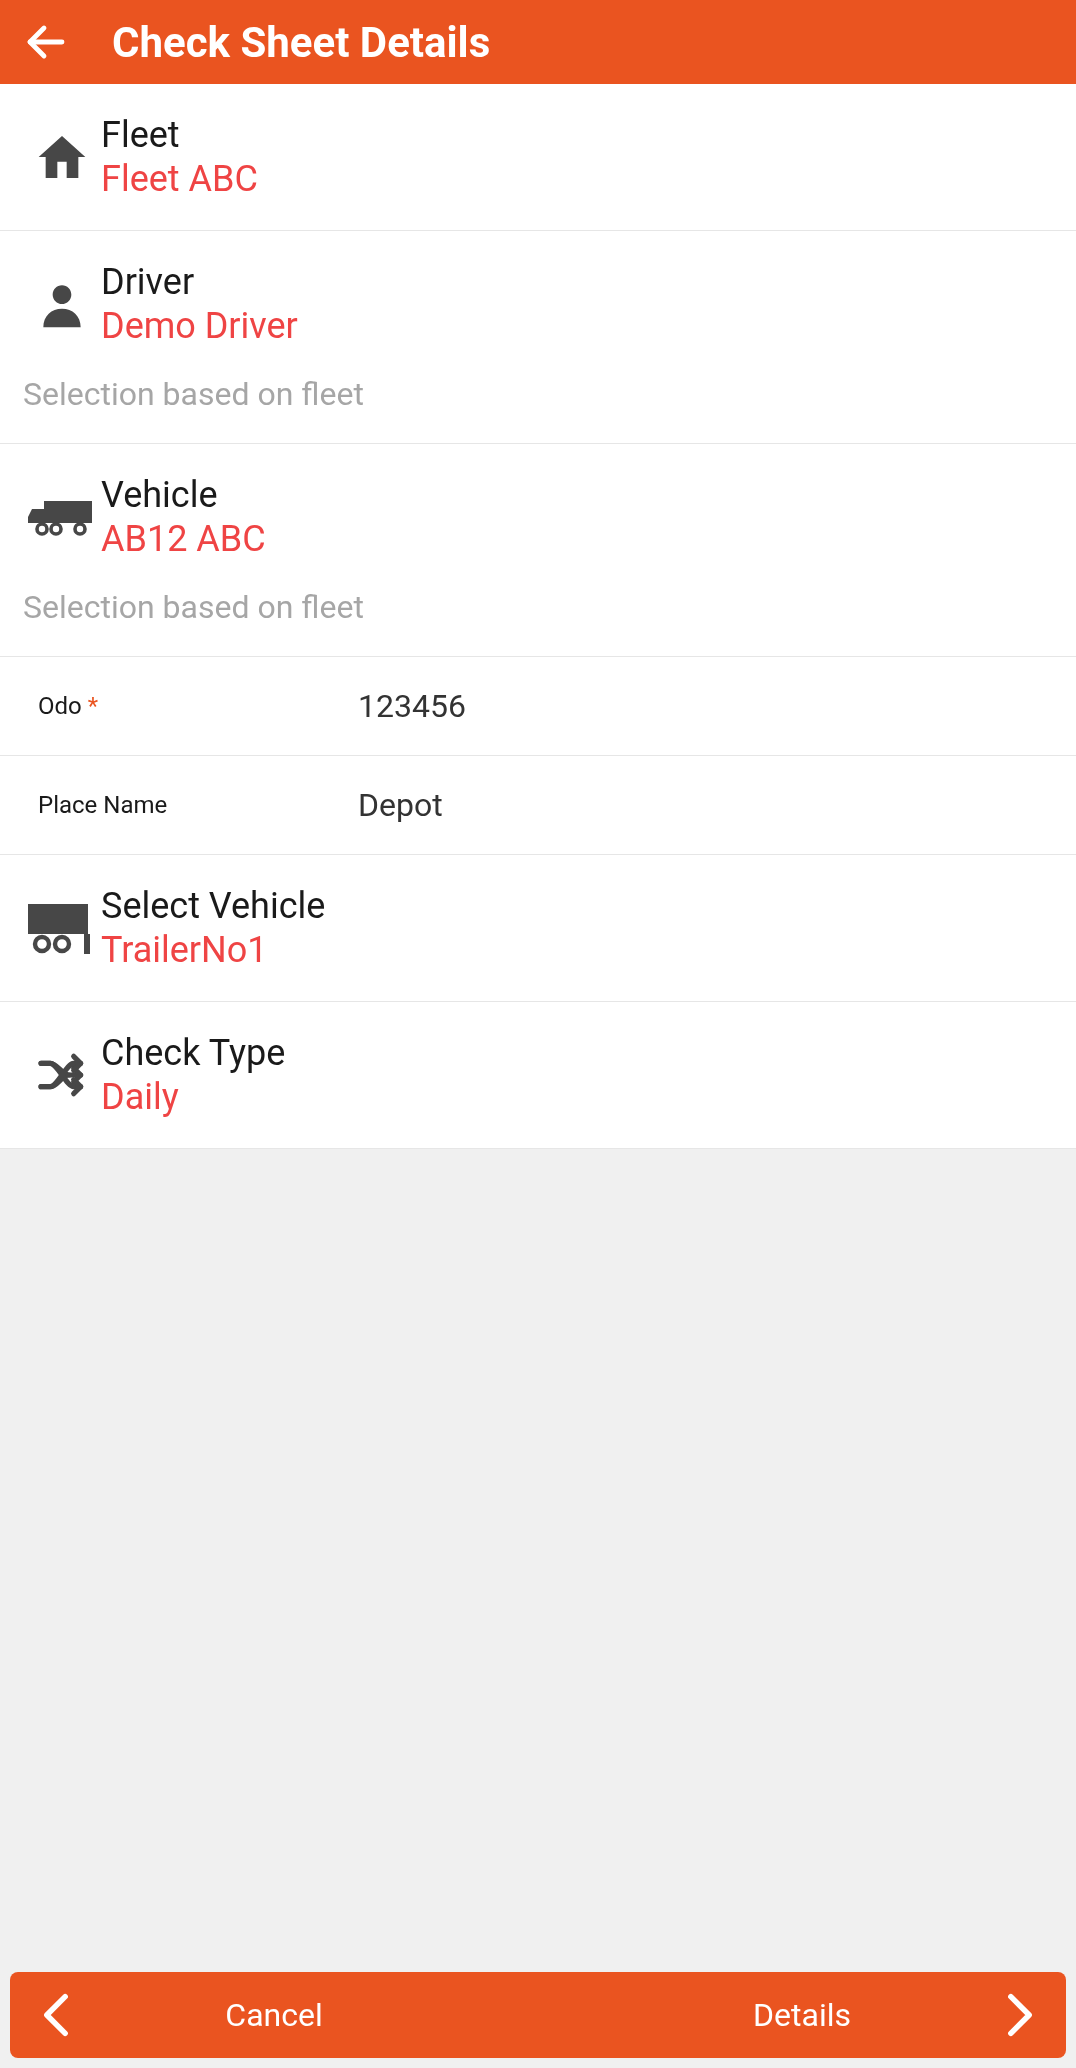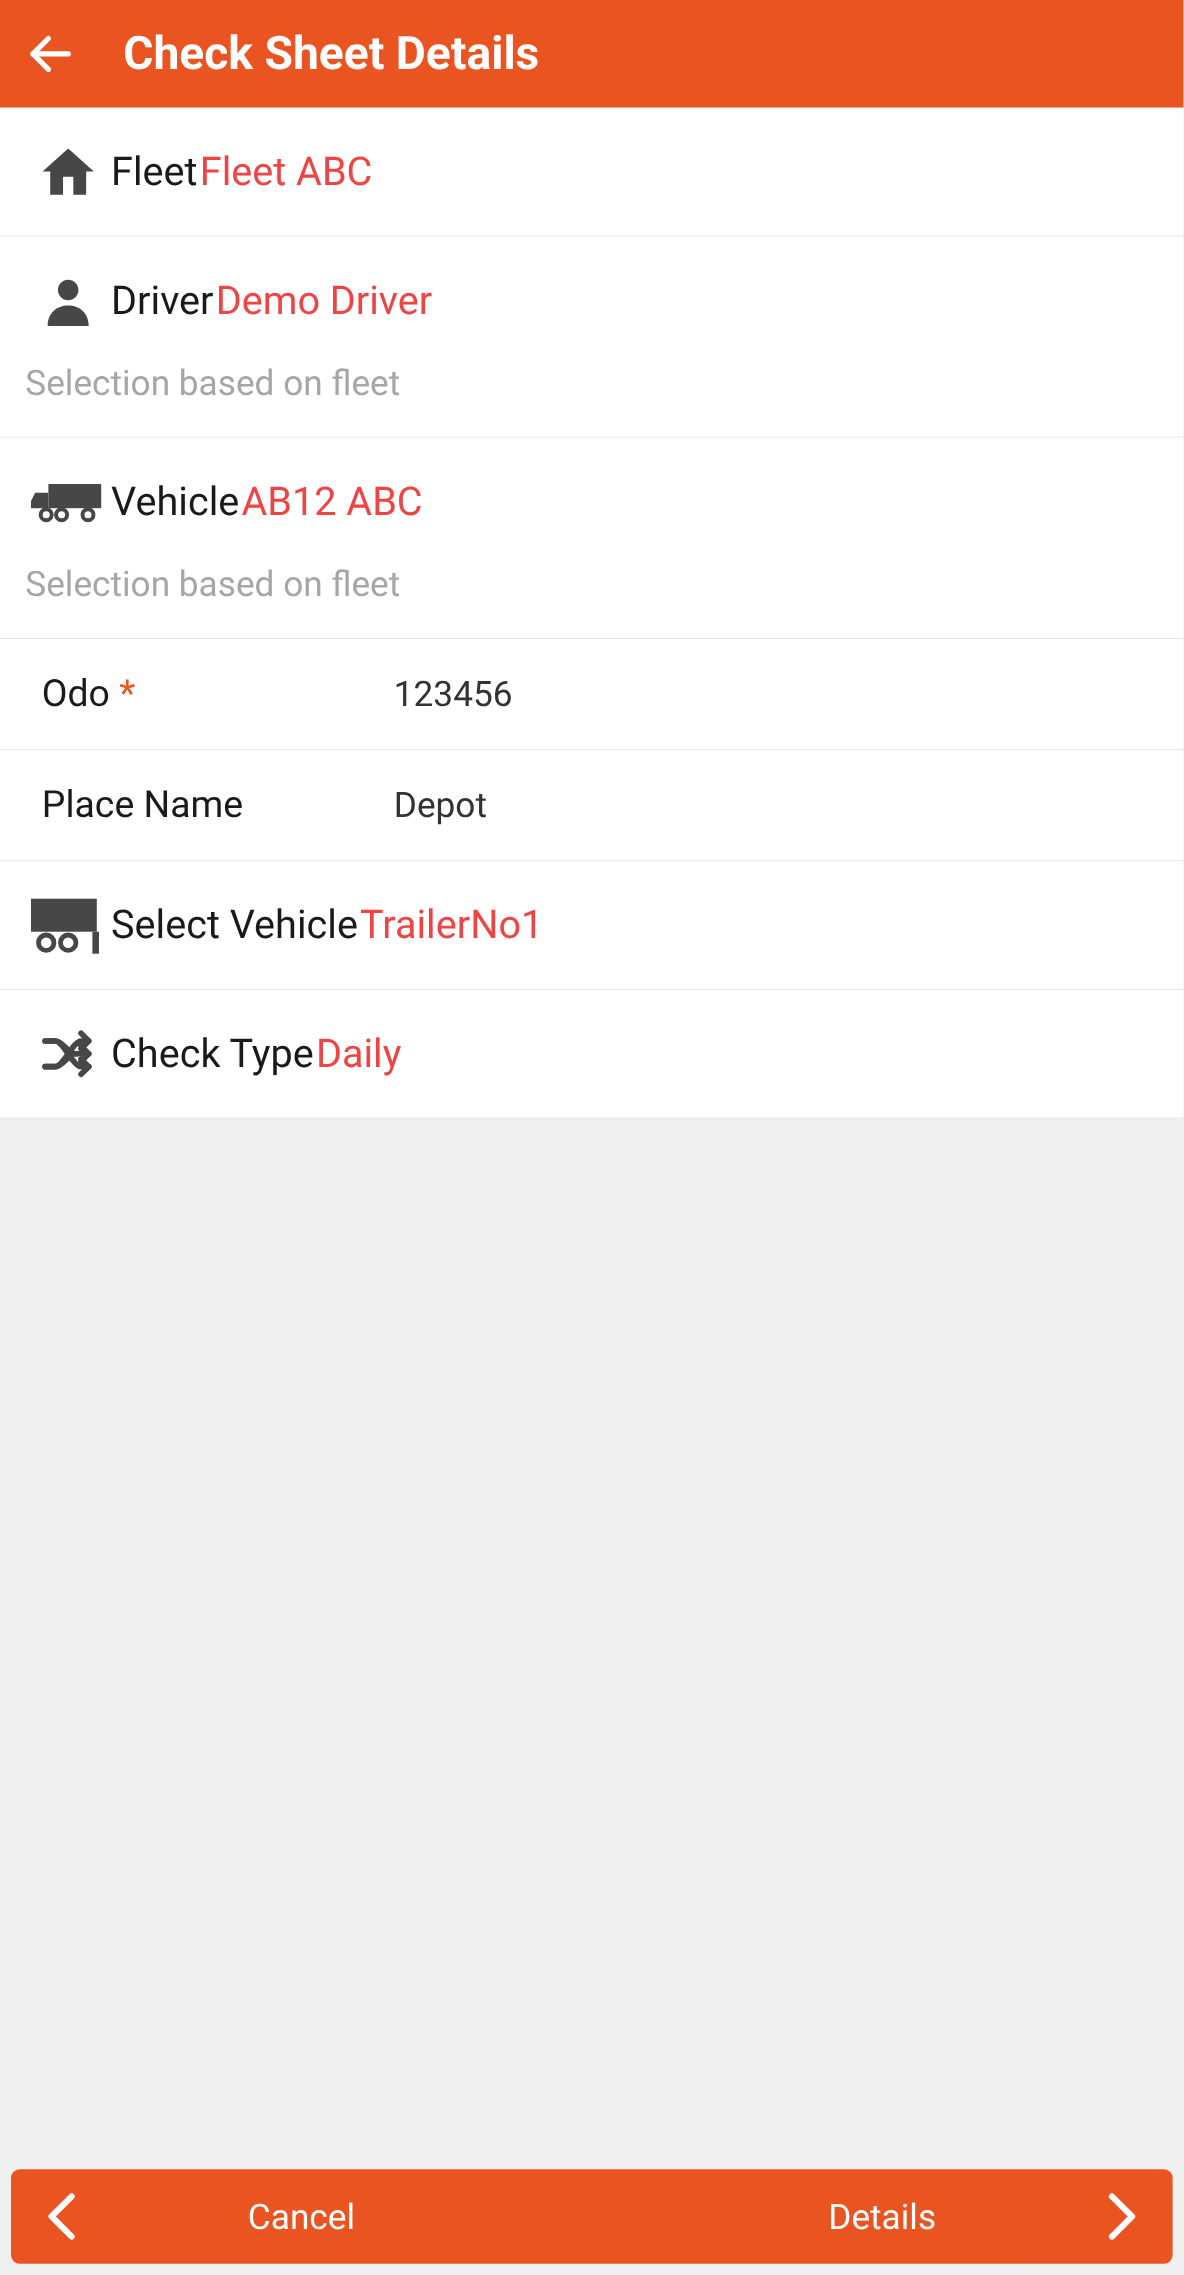--- a/index.html
+++ b/index.html
@@ -10,21 +10,21 @@
     body {
       font-family: -apple-system, BlinkMacSystemFont, 'Segoe UI', Roboto, Helvetica, Arial, sans-serif;
       width: 1076px;
       height: 2068px;
       background: #f0f0f0;
       display: flex;
       flex-direction: column;
     }
     .header {
       background: #ea5420;
-      height: 98px;
+      height: 84px;
       display: flex;
       align-items: center;
       padding-left: 22px;
       color: white;
     }
     .back-arrow {
       color: white;
       cursor: pointer;
       display: flex;
       align-items: center;
@@ -53,21 +53,21 @@
     }
     .section-icon {
       width: 78px;
       display: flex;
       justify-content: center;
       align-items: center;
       color: #474747;
     }
     .section-text {
       display: flex;
-      flex-direction: row;
+      flex-direction: column;
       gap: 2px;
     }
     .section-label {
       font-size: 36px;
       color: #1a1a1a;
       font-weight: 400;
     }
     .section-value {
       font-size: 36px;
       color: #ef4444;
@@ -81,21 +81,21 @@
       padding-right: 8px;
     }
     .row-section {
       background: white;
       border-bottom: 1px solid #e6e6e6;
       display: flex;
       align-items: center;
       padding: 30px 30px 30px 38px;
     }
     .row-label {
-      font-size: 34px;
+      font-size: 24px;
       color: #1a1a1a;
       width: 320px;
     }
     .row-value {
       font-size: 32px;
       color: #333;
     }
     .required {
       color: #ea5420;
     }

